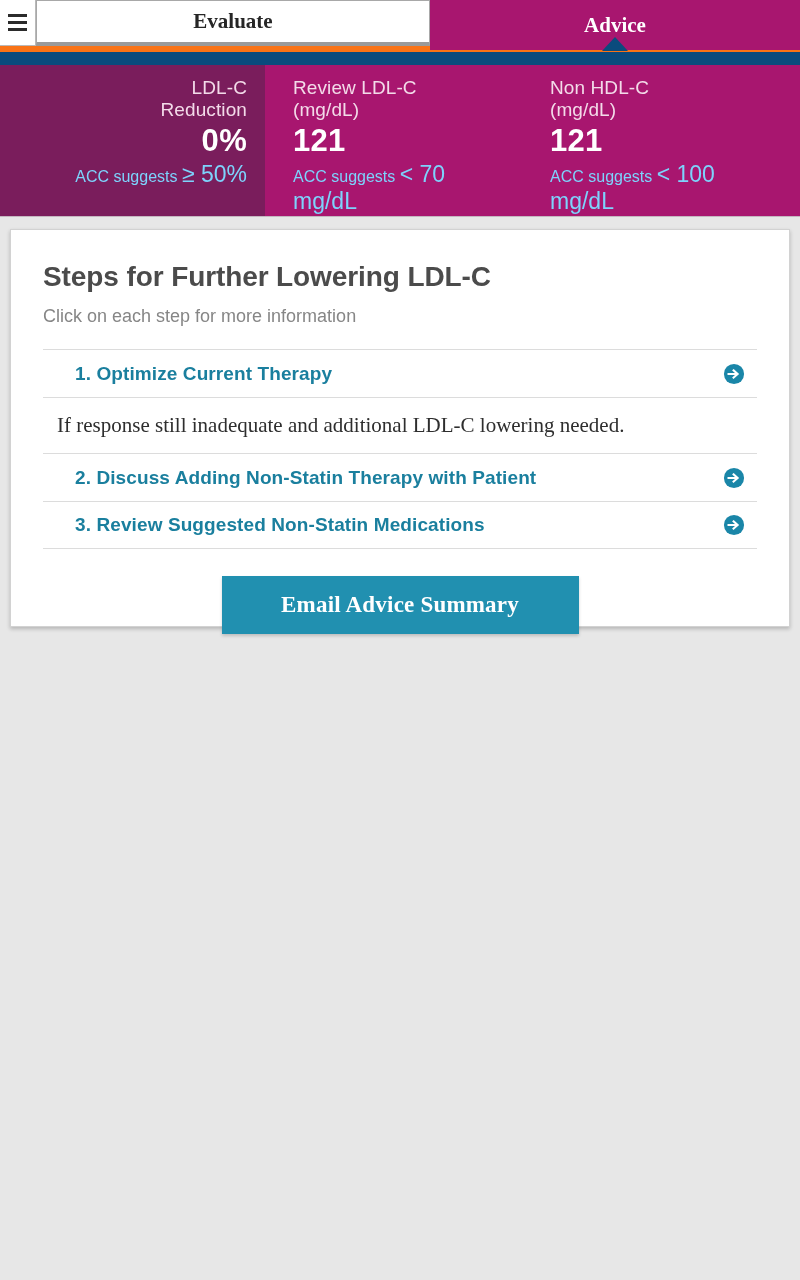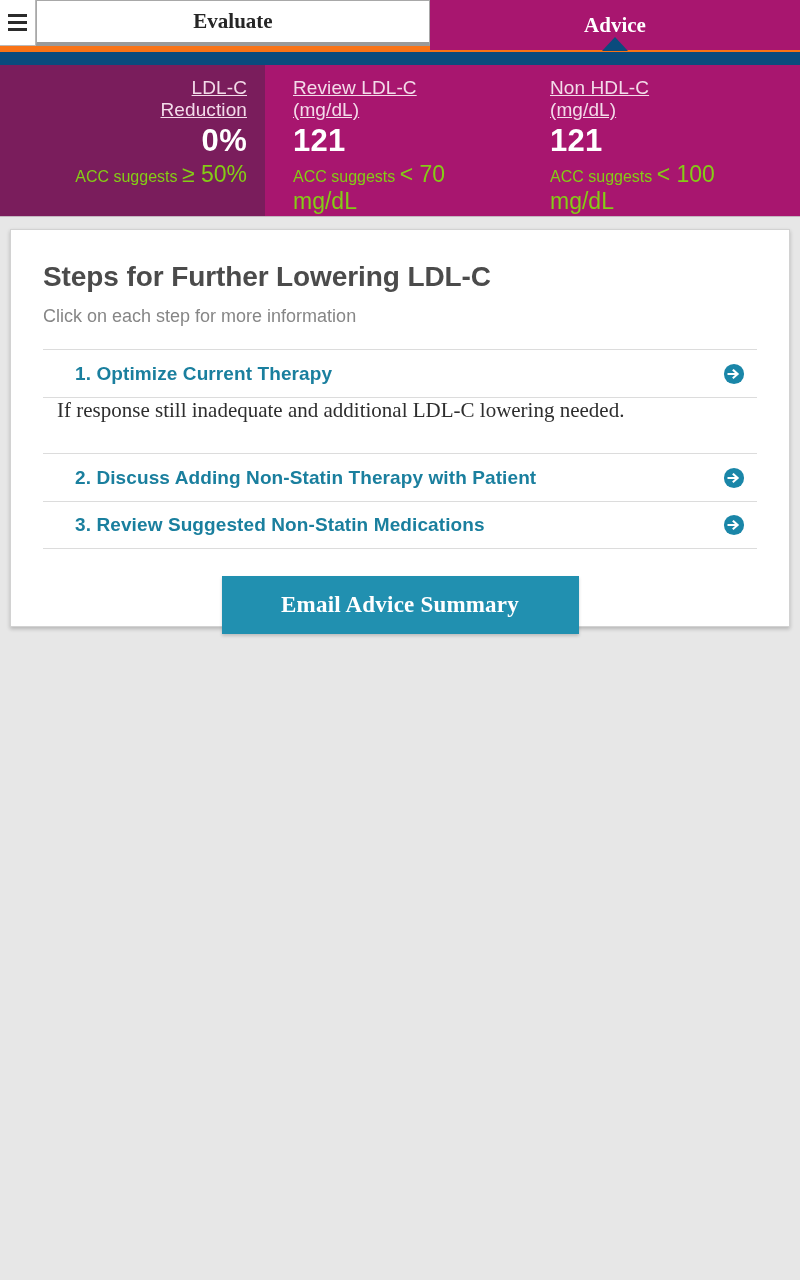--- a/index.html
+++ b/index.html
@@ -124,36 +124,35 @@
     align-items: flex-start;
     padding-left: 18px;
   }
 
   .stat-label {
     font-size: 19px;
     line-height: 22px;
     font-weight: 400;
     color: #f3dbe9;
     letter-spacing: 0.1px;
-    text-decoration: underline;
   }
   .stat-1 .stat-label { text-align: right; }
 
   .stat-value {
     font-size: 31px;
     line-height: 36px;
     font-weight: bold;
     color: #ffffff;
     margin-top: 2px;
     letter-spacing: 0.3px;
   }
 
   .stat-sub {
     margin-top: 3px;
-    color: #84cc16;
+    color: #7dd3fc;
     line-height: 25px;
   }
   .stat-sub .sug {
     font-size: 16px;
   }
   .stat-sub .thresh {
     font-size: 23px;
   }
   .stat-sub .unit {
     display: block;
@@ -214,21 +213,21 @@
     width: 22px;
     height: 22px;
     flex: 0 0 22px;
     margin-right: 11px;
   }
 
   .note-row {
     border-top: 1px solid #dcdcdc;
     height: 56px;
     display: flex;
-    align-items: flex-start;
+    align-items: center;
     padding-left: 14px;
   }
   .note-text {
     font-family: "Liberation Serif", serif;
     font-size: 21px;
     color: #2e2e2e;
   }
 
   .btn-wrap {
     display: flex;

